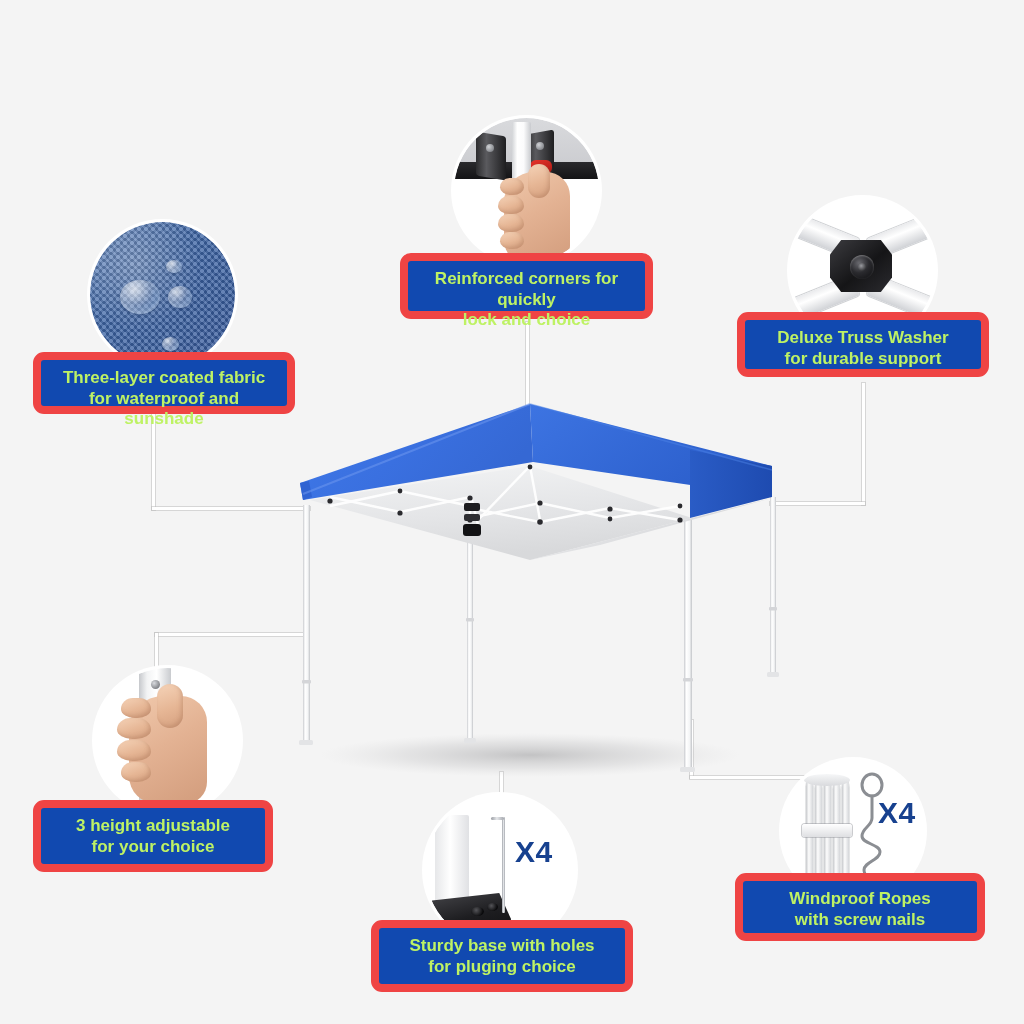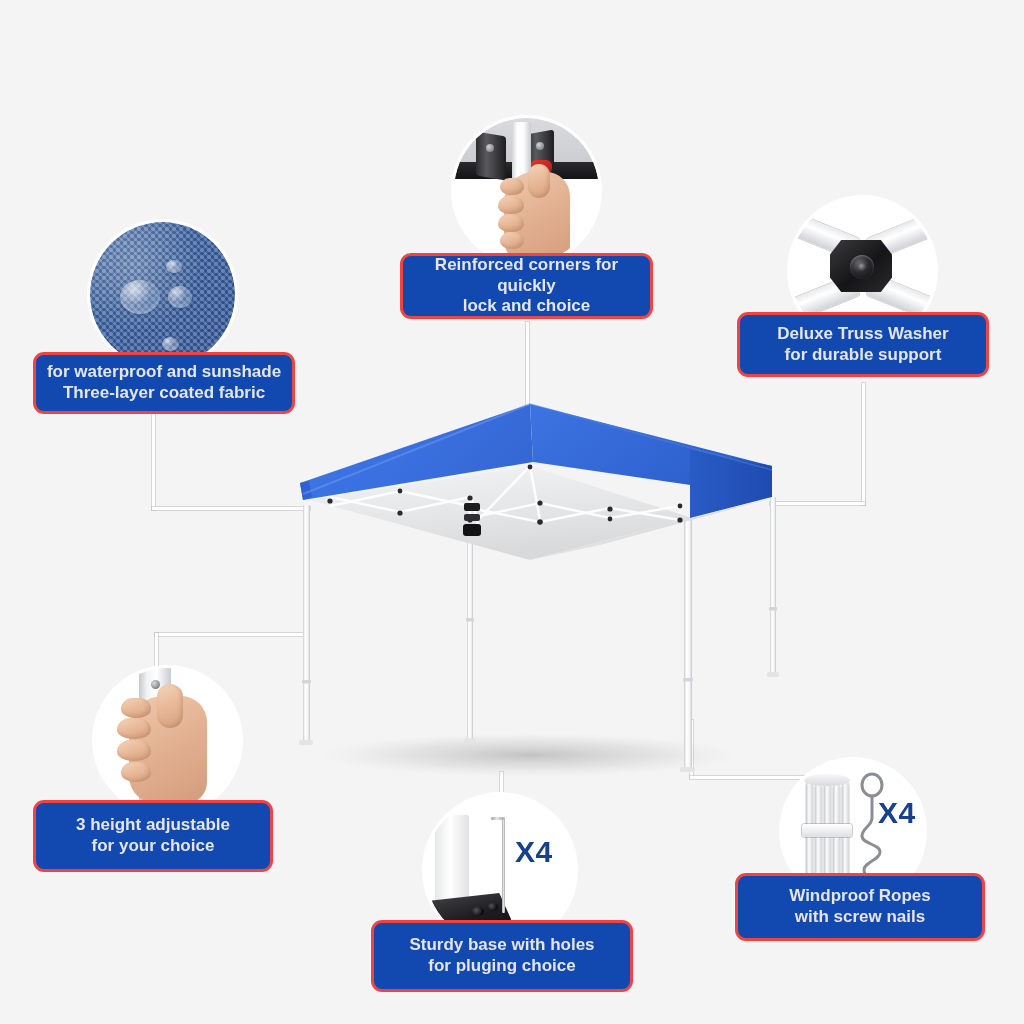--- a/index.html
+++ b/index.html
@@ -53,24 +53,24 @@
     position: absolute;
     inset: 0;
     border-radius: 50%;
     overflow: hidden;
   }
 
   .label-box {
     position: absolute;
     background: #1149b0;
     border-radius: 11px;
-    border: 3px solid #ef4444;
-    color: #e5e5e5;
+    border: 8px solid #ef4444;
+    color: #bef264;
     display: flex;
-    align-items: center;
+    align-items: flex-start;
     justify-content: center;
     text-align: center;
     font-weight: 700;
     line-height: 1.22;
     box-sizing: border-box;
     padding: 8px 10px;
   }
   .label-box span { display: block; }
 
   .xbadge {
@@ -314,22 +314,22 @@
         <div class="fabric-bg"></div>
         <div class="fabric-weave"></div>
         <div class="droplet" style="left:30px; top:58px; width:40px; height:34px;"></div>
         <div class="droplet" style="left:78px; top:64px; width:24px; height:22px;"></div>
         <div class="droplet" style="left:76px; top:38px; width:16px; height:13px;"></div>
         <div class="droplet" style="left:72px; top:115px; width:17px; height:14px;"></div>
       </div>
     </div>
     <div class="label-box" style="left:33px; top:352px; width:262px; height:62px; font-size:17px;">
       <div>
+        <span>Three-layer coated fabric</span>
         <span>for waterproof and sunshade</span>
-        <span>Three-layer coated fabric</span>
       </div>
     </div>
   </div>
 
   <div class="callout">
     <div class="photo-circle" style="left:454px; top:118px; width:145px; height:145px;">
       <div class="photo-inner" style="background:#ffffff;">
 
         <div style="position:absolute; left:0; top:0; width:100%; height:40%;
                     background:linear-gradient(180deg,#d9dadd 0%,#c9cace 100%);"></div>

